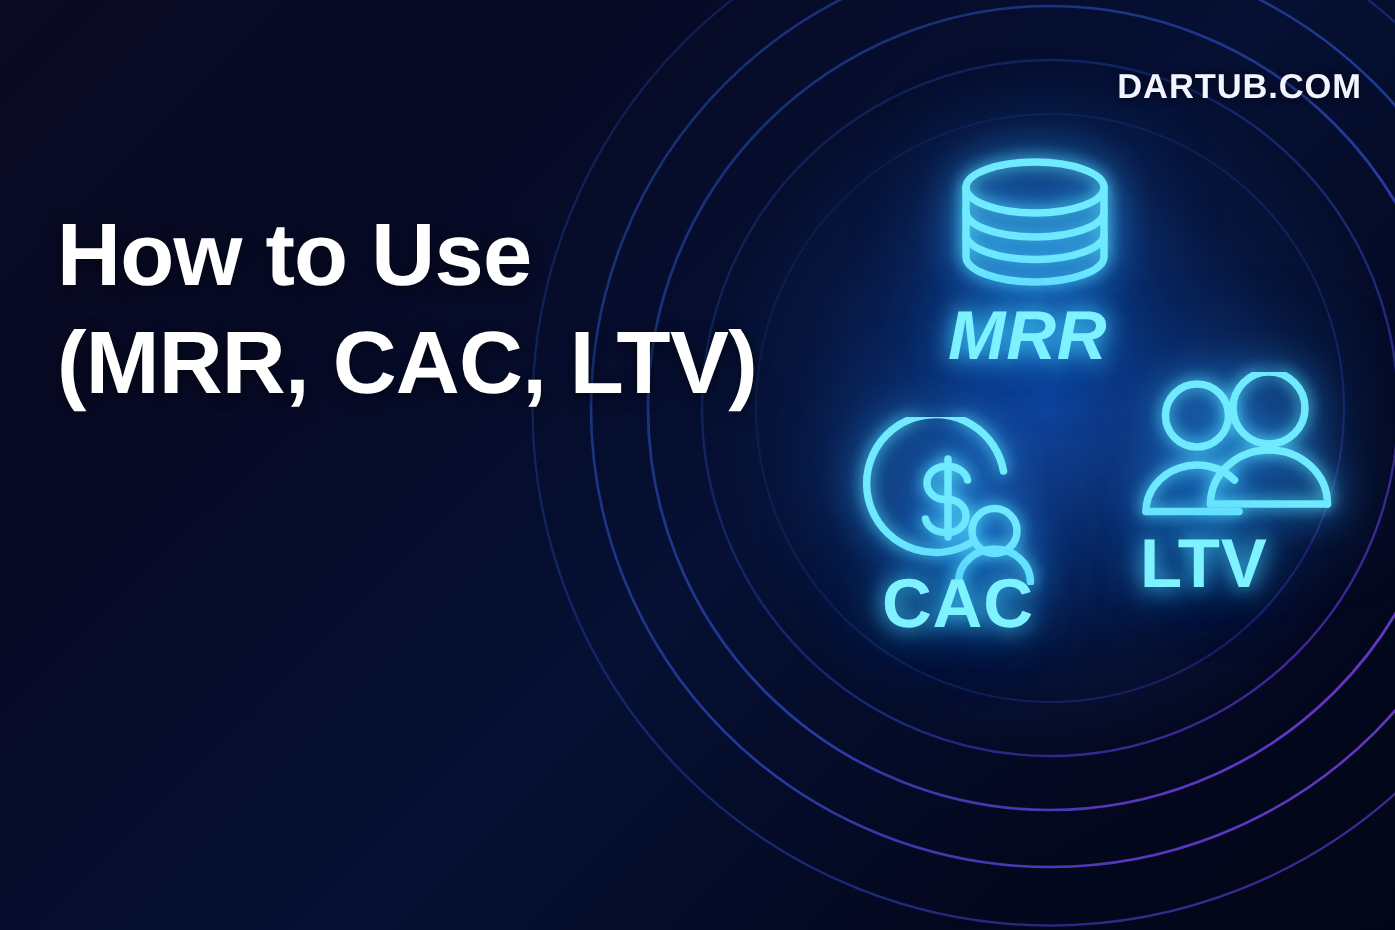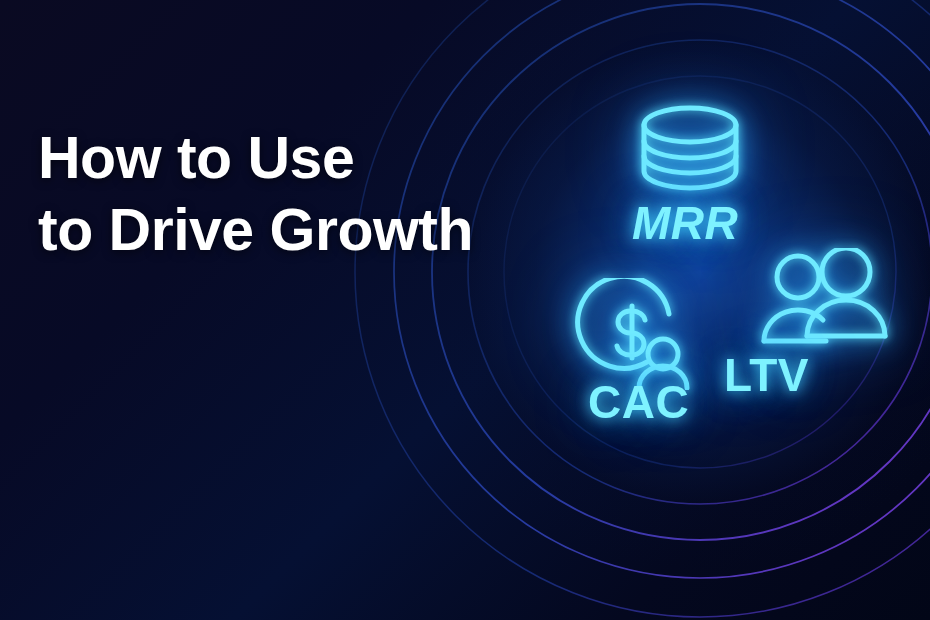--- a/index.html
+++ b/index.html
@@ -9,21 +9,21 @@
     font-family:"Liberation Sans", sans-serif;
   }
   #canvas {
     position:relative; width:930px; height:620px; overflow:hidden;
     background:
       radial-gradient(circle 300px at 700px 272px, rgba(18,70,160,0.95) 0%, rgba(13,52,124,0.72) 28%, rgba(9,32,84,0.42) 55%, rgba(5,14,48,0.12) 78%, rgba(3,8,30,0) 100%),
       linear-gradient(135deg, #0a0a22 0%, #070a26 28%, #051033 55%, #04081f 80%, #020617 100%);
   }
   #arcs { position:absolute; inset:0; width:930px; height:620px; }
   .title-block {
-    position:absolute; left:38px; top:122px; width:470px;
+    position:absolute; left:38px; top:134px; width:470px;
   }
   .title-line {
     color:#ffffff; font-size:59px; font-weight:bold;
     line-height:72px; letter-spacing:-0.5px; white-space:nowrap;
     text-shadow:0 2px 10px rgba(0,0,0,0.55);
   }
   .watermark {
     position:absolute; right:22px; top:44px;
     color:#f2f5ff; font-size:23px; font-weight:bold;
     letter-spacing:0.6px;
@@ -34,21 +34,21 @@
     position:absolute; font-size:46px; font-weight:bold;
     color:#7ef2ff; letter-spacing:0.5px; white-space:nowrap;
     text-shadow:0 0 14px rgba(70,215,255,0.95), 0 0 30px rgba(40,170,255,0.75), 0 0 52px rgba(30,130,255,0.5);
   }
   .neon { filter: drop-shadow(0 0 5px rgba(90,230,255,0.95)) drop-shadow(0 0 13px rgba(45,175,255,0.8)) drop-shadow(0 0 28px rgba(30,130,255,0.55)); }
   #mrr-group { left:630px; top:100px; }
   #mrr-label { left:632px; top:196px;font-style:italic; }
   #cac-group { left:575px; top:278px; }
   #cac-label { left:588px; top:375px; }
   #ltv-group { left:758px; top:248px; }
-  #ltv-label { left:724px; top:348px; }
+  #ltv-label { left:760px; top:348px; }
 </style>
 </head>
 <body>
 
 <div id="canvas">
 
   <svg id="arcs" viewBox="0 0 930 620" xmlns="http://www.w3.org/2000/svg" aria-hidden="true">
     <defs>
       <linearGradient id="arcGrad1" x1="0" y1="0" x2="1" y2="1">
         <stop offset="0%" stop-color="#16377d" stop-opacity="0.75"></stop>
@@ -66,24 +66,25 @@
         <stop offset="100%" stop-color="#4a1b9a" stop-opacity="0.7"></stop>
       </linearGradient>
     </defs>
     <circle cx="700" cy="272" r="196" fill="none" stroke="url(#arcGrad3)" stroke-width="1.4"></circle>
     <circle cx="700" cy="272" r="232" fill="none" stroke="url(#arcGrad2)" stroke-width="1.6"></circle>
     <circle cx="700" cy="272" r="268" fill="none" stroke="url(#arcGrad1)" stroke-width="1.8"></circle>
     <circle cx="700" cy="272" r="306" fill="none" stroke="url(#arcGrad1)" stroke-width="1.7"></circle>
     <circle cx="700" cy="272" r="345" fill="none" stroke="url(#arcGrad2)" stroke-width="1.5"></circle>
   </svg>
 
+  <div class="watermark">DARTUB.COM</div>
 
   <div class="title-block">
     <div class="title-line">How to Use</div>
-    <div class="title-line">to Drive Growth</div>
+    <div class="title-line">(MRR, CAC, LTV)</div>
   </div>
 
   <svg class="metric neon" id="mrr-group" width="120" height="96" viewBox="0 0 120 96" xmlns="http://www.w3.org/2000/svg">
     <g fill="none" stroke="#6feaff" stroke-width="5" stroke-linecap="round">
       <ellipse cx="60" cy="25" rx="46" ry="17"></ellipse>
       <path d="M14 25 V71 A46 17 0 0 0 106 71 V25"></path>
       <path d="M14 41 A46 17 0 0 0 106 41"></path>
       <path d="M14 56 A46 17 0 0 0 106 56"></path>
     </g>
   </svg>

